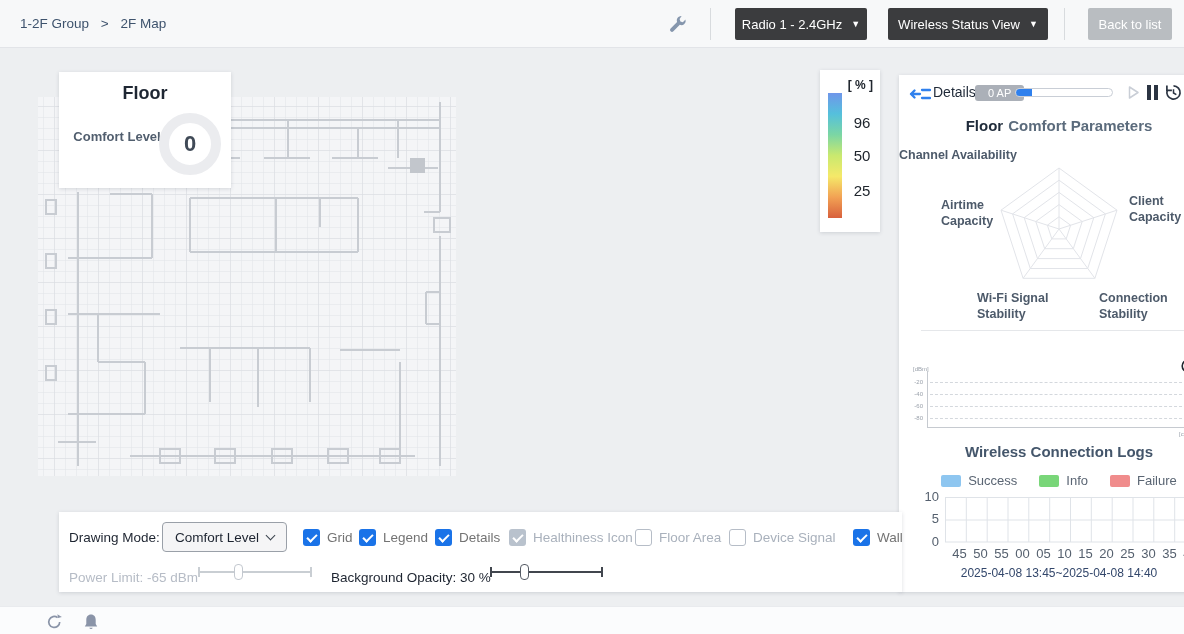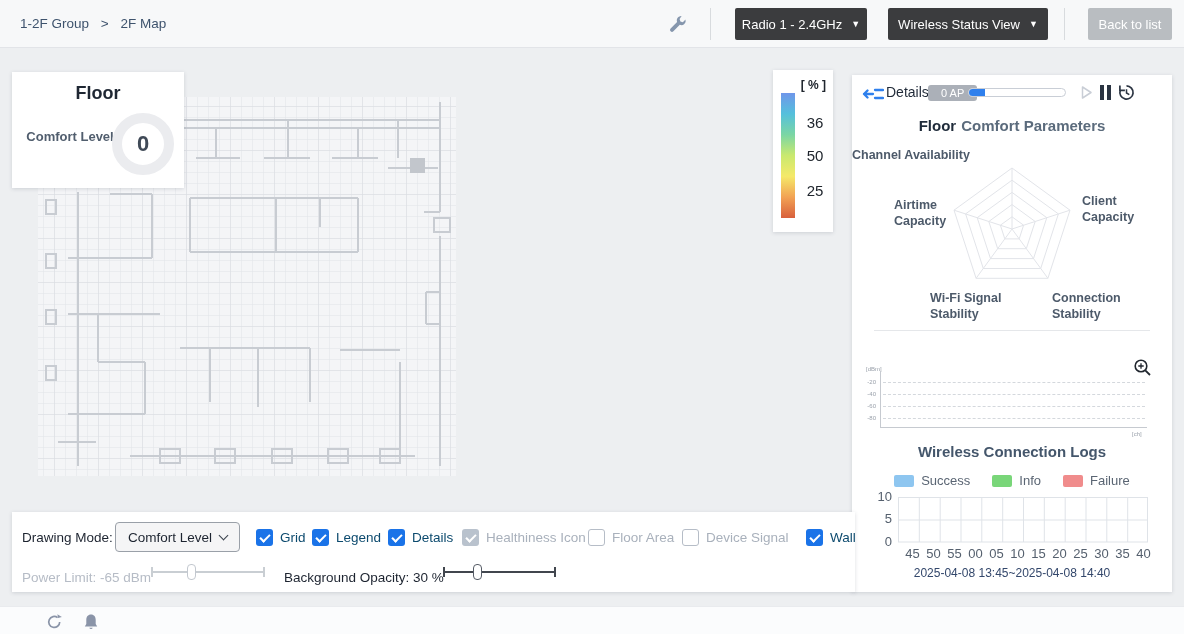--- a/index.html
+++ b/index.html
@@ -13,21 +13,21 @@
   .crumb { cursor:pointer; }
   .tb-divider { position:absolute; top:8px; width:1px; height:32px; background:#d8dbde; }
   .dark-btn { position:absolute; top:8px; height:32px; background:#3b3c3e; color:#fff; font-size:13px;
               display:flex; align-items:center; justify-content:center; gap:9px; border-radius:2px; cursor:pointer; }
   .dark-btn .caret { font-size:9px; }
   .back-btn { position:absolute; top:8px; left:1088px; width:84px; height:32px; background:#b9bdc1; color:#fff;
               font-size:13px; display:flex; align-items:center; justify-content:center; border-radius:2px; cursor:pointer; }
   .wrench { position:absolute; left:668px; top:14px; cursor:pointer; }
 
   
-  .card { position:absolute; background:#fff; box-shadow:0 1px 4px rgba(40,50,70,.16); }
+  .card { position:absolute; background:#fff; box-shadow:0 1px 4px rgba(40,50,70,.16);margin-left:47px; }
 
   
   .floor-card { left:12px; top:72px; width:172px; height:116px; }
   .floor-title { position:absolute; top:11px; left:0; width:100%; text-align:center; font-size:18px; font-weight:bold; color:#1f2733; }
   .comfort-label { position:absolute; left:14px; top:56px; width:88px; text-align:center; font-size:13px; font-weight:bold; color:#515e6e; line-height:17px; }
   .donut { position:absolute; left:100px; top:41px; width:62px; height:62px; border:10px solid #ebecef; border-radius:50%;
            display:flex; align-items:center; justify-content:center; font-size:22px; font-weight:bold; color:#404a57; background:#fff; }
 
   
   .scale-card { left:773px; top:70px; width:60px; height:162px; }
@@ -66,21 +66,21 @@
   .t-label { position:absolute; font-size:13.5px; color:#1d2430; }
   .mode-select { position:absolute; left:103px; top:10px; width:125px; height:30px; background:#f5f5f6; border:1px solid #9aa0a8;
                  border-radius:4px; cursor:pointer; }
   .mode-select .val { position:absolute; left:12px; top:7px; font-size:13.5px; color:#1d2430; }
   .mode-select .chev { position:absolute; right:12px; top:9px; width:7px; height:7px; border-right:1.6px solid #3a424d; border-bottom:1.6px solid #3a424d; transform:rotate(45deg); }
   .cb { position:absolute; top:17px; display:flex; align-items:center; gap:7px; cursor:pointer; }
   .cb .box { width:17px; height:17px; border-radius:3px; border:1px solid #b6bdc7; background:#fff; position:relative; }
   .cb.on .box { border:none; }
   .cb.on .box::after { content:""; position:absolute; left:4px; top:4.5px; width:8px; height:4px;
                        border-left:2px solid #fff; border-bottom:2px solid #fff; transform:rotate(-45deg); }
-  .cb .lbl { font-size:13.5px; color:#0c4a6e; }
+  .cb .lbl { font-size:13.5px; color:#737373; }
   .cb.dis .lbl { color:#a9b1bc; }
   .slider { position:absolute; height:18px; }
   .slider .line { position:absolute; left:0; right:0; top:8px; height:2px; }
   .slider .tick { position:absolute; top:4px; width:2px; height:10px; }
   .slider .thumb { position:absolute; top:1px; width:9px; height:16px; background:#fff; border-radius:4px; cursor:pointer; }
   .slider.light .line, .slider.light .tick { background:#c9ced3; }
   .slider.light .thumb { border:1.5px solid #c3c8cf; }
   .slider.dark .line, .slider.dark .tick { background:#41464e; }
   .slider.dark .thumb { border:1.5px solid #565c66; }
   .dim { color:#b6bcc6 !important; }
@@ -156,21 +156,21 @@
     <div class="floor-title">Floor</div>
     <div class="comfort-label">Comfort Level</div>
     <div class="donut">
       <span>0</span>
     </div>
   </div>
 
   <div class="card scale-card">
     <div class="scale-unit">[ % ]</div>
     <div class="scale-bar"></div>
-    <div class="scale-tick" style="top:44px">36</div>
+    <div class="scale-tick" style="top:44px">96</div>
     <div class="scale-tick" style="top:77px">50</div>
     <div class="scale-tick" style="top:112px">25</div>
   </div>
 
   <div class="card panel">
 
     <span class="p-abs" style="left:10px;top:11px">
       <svg width="22" height="16" viewBox="0 0 22 16">
         <path d="M11 8 H2 M5.5 4.5 2 8 l3.5 3.5 M13 4 h8 M13 12 h8" stroke="#2f80ed" stroke-width="2.3" fill="none" stroke-linecap="round" stroke-linejoin="round"></path>
       </svg>

